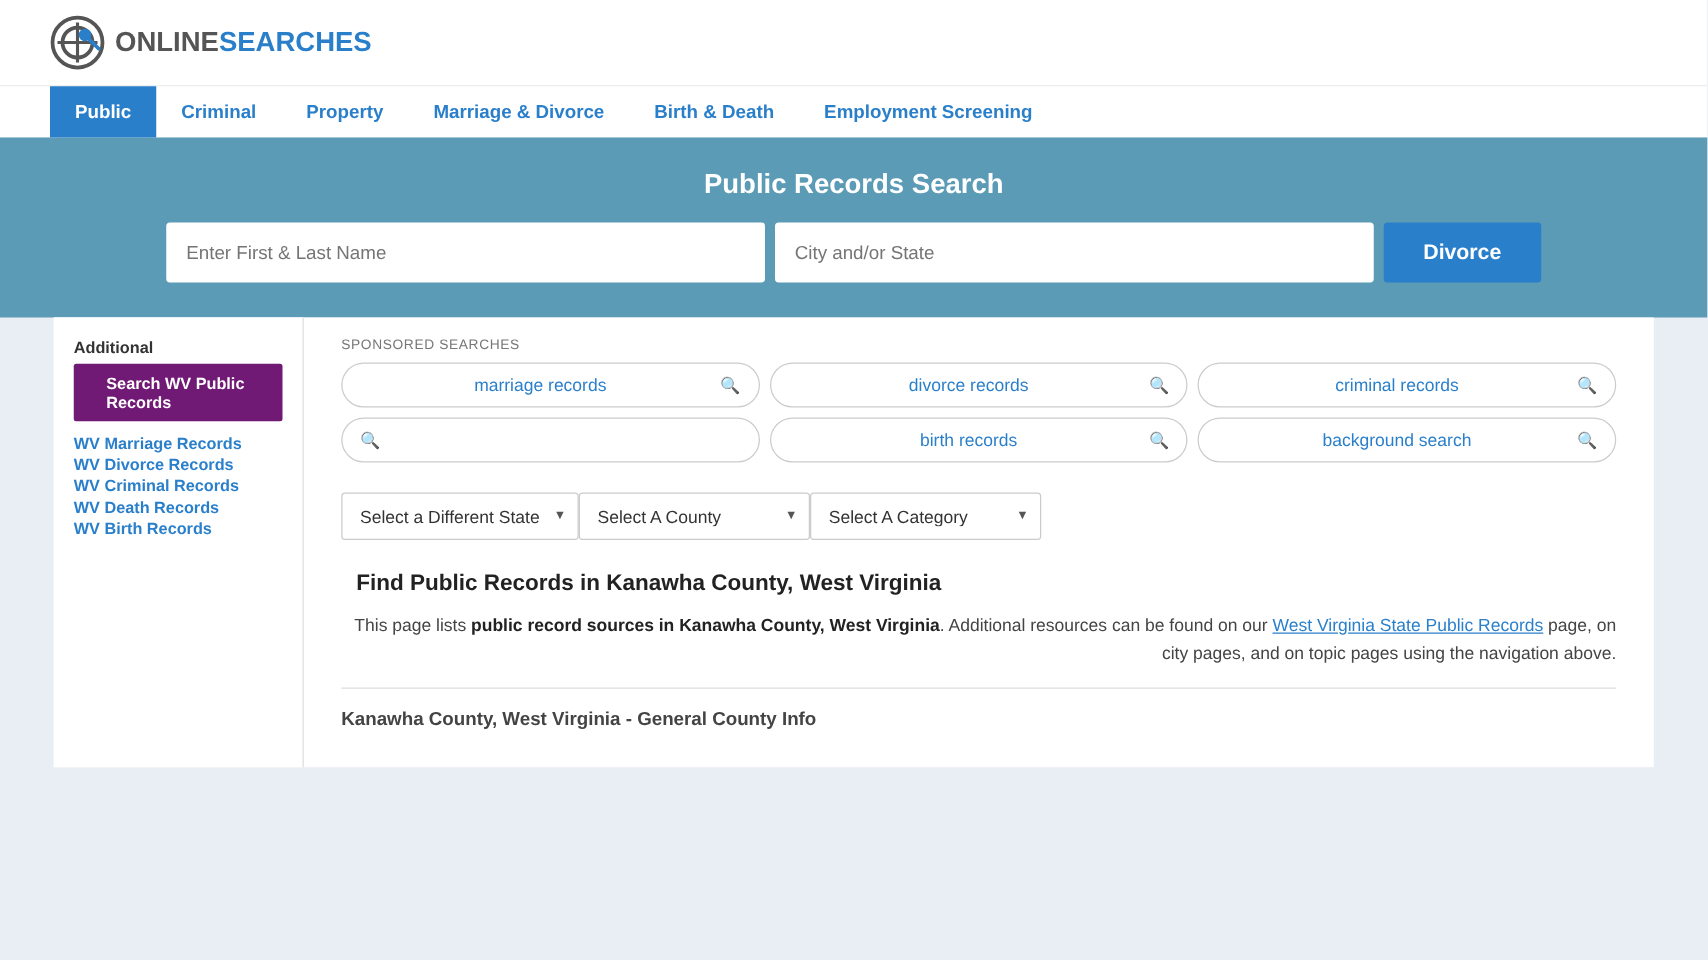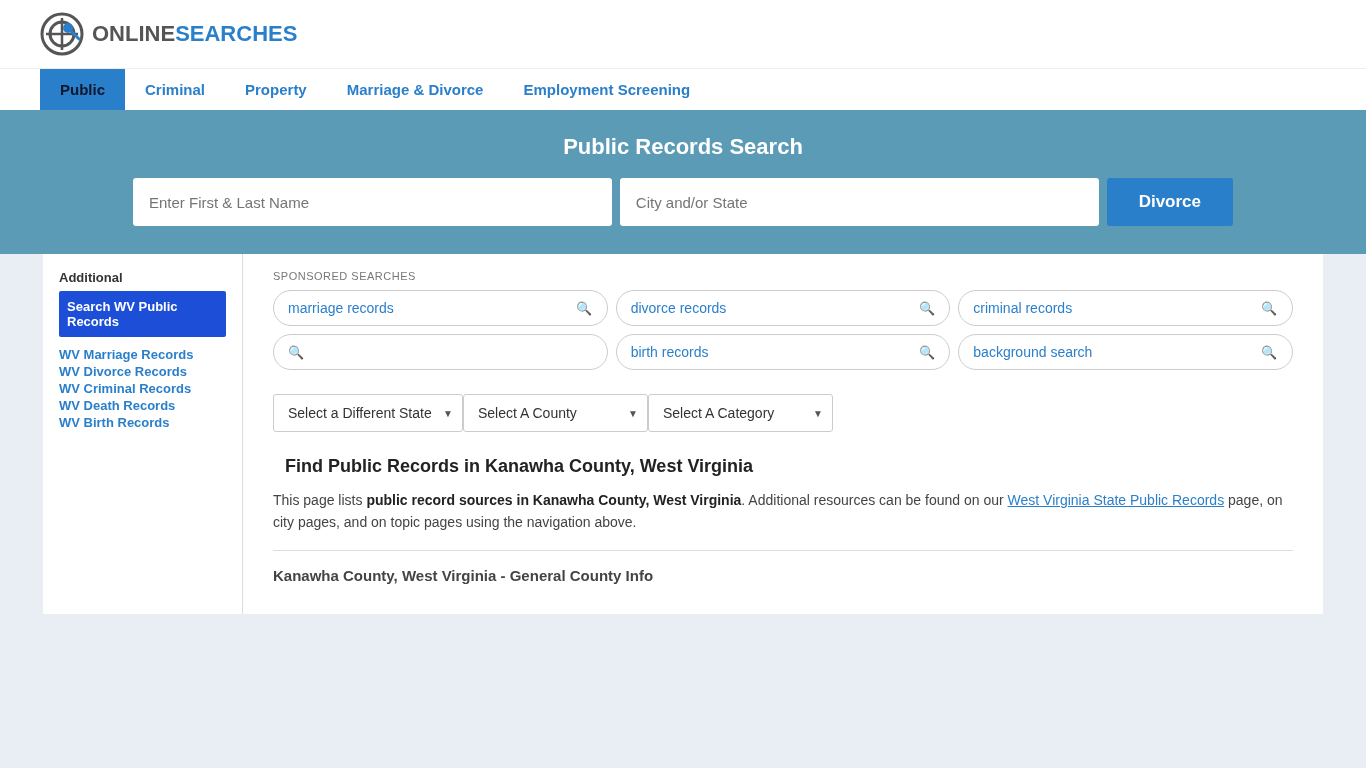--- a/index.html
+++ b/index.html
@@ -46,21 +46,21 @@
       padding: 12px 20px;
       font-size: 15px;
       font-weight: bold;
       color: #2a7fcb;
       cursor: pointer;
       text-decoration: none;
       display: block;
     }
     .nav-item.active {
       background: #2a7fcb;
-      color: #0f172a;
+      color: #ffffff;
     }
 
     
     .search-banner {
       background: #5b9bb5;
       padding: 24px 40px 28px;
     }
     .search-banner-title {
       text-align: center;
       color: #fff;
@@ -112,23 +112,23 @@
       background: #fff;
       border-right: 1px solid #ddd;
     }
     .sidebar-ad-label {
       font-weight: bold;
       font-size: 13px;
       color: #333;
       margin-bottom: 6px;
     }
     .sidebar-ad-btn {
-      background: #1d4ed8;
+      background: #701a75;
       color: #fff;
-      padding: 8px 8px;
+      padding: 8px 26px;
       font-size: 13px;
       font-weight: bold;
       border-radius: 2px;
       margin-bottom: 10px;
       cursor: pointer;
     }
     .sidebar-links {
       display: flex;
       flex-direction: column;
       gap: 2px;
@@ -166,21 +166,21 @@
       padding: 9px 14px;
       display: flex;
       align-items: center;
       justify-content: space-between;
       cursor: pointer;
       background: #fff;
     }
     .sponsored-item-text {
       color: #2a7fcb;
       font-size: 14px;
-      text-align: left;
+      text-align: center;
       flex: 1;
     }
     .search-icon-small {
       color: #555;
       font-size: 13px;
     }
 
     
     .heading-area {
       display: flex;
@@ -238,20 +238,21 @@
       font-weight: bold;
       color: #222;
       margin-bottom: 12px;
       margin-left: 12px;
     }
     .find-records-text {
       font-size: 14px;
       line-height: 1.6;
       color: #444;
       margin-bottom: 16px;
+      text-align: right;
     }
     .find-records-text strong {
       font-weight: bold;
       color: #222;
     }
     .find-records-text a {
       color: #2a7fcb;
       text-decoration: underline;
       cursor: pointer;
     }
@@ -287,20 +288,21 @@
       <span style="color:#555;">ONLINE</span><span style="color:#2a7fcb;">SEARCHES</span>
     </span>
   </div>
 </div>
 
 <nav class="nav">
   <a class="nav-item active">Public</a>
   <a class="nav-item">Criminal</a>
   <a class="nav-item">Property</a>
   <a class="nav-item">Marriage &amp; Divorce</a>
+  <a class="nav-item">Birth &amp; Death</a>
   <a class="nav-item">Employment Screening</a>
 </nav>
 
 <div class="search-banner">
   <div class="search-banner-title">Public Records Search</div>
   <div class="search-form">
     <input class="search-input" type="text" placeholder="Enter First &amp; Last Name" style="">
     <input class="search-input" type="text" placeholder="City and/or State" style="">
     <button class="search-btn">Divorce</button>
   </div>

